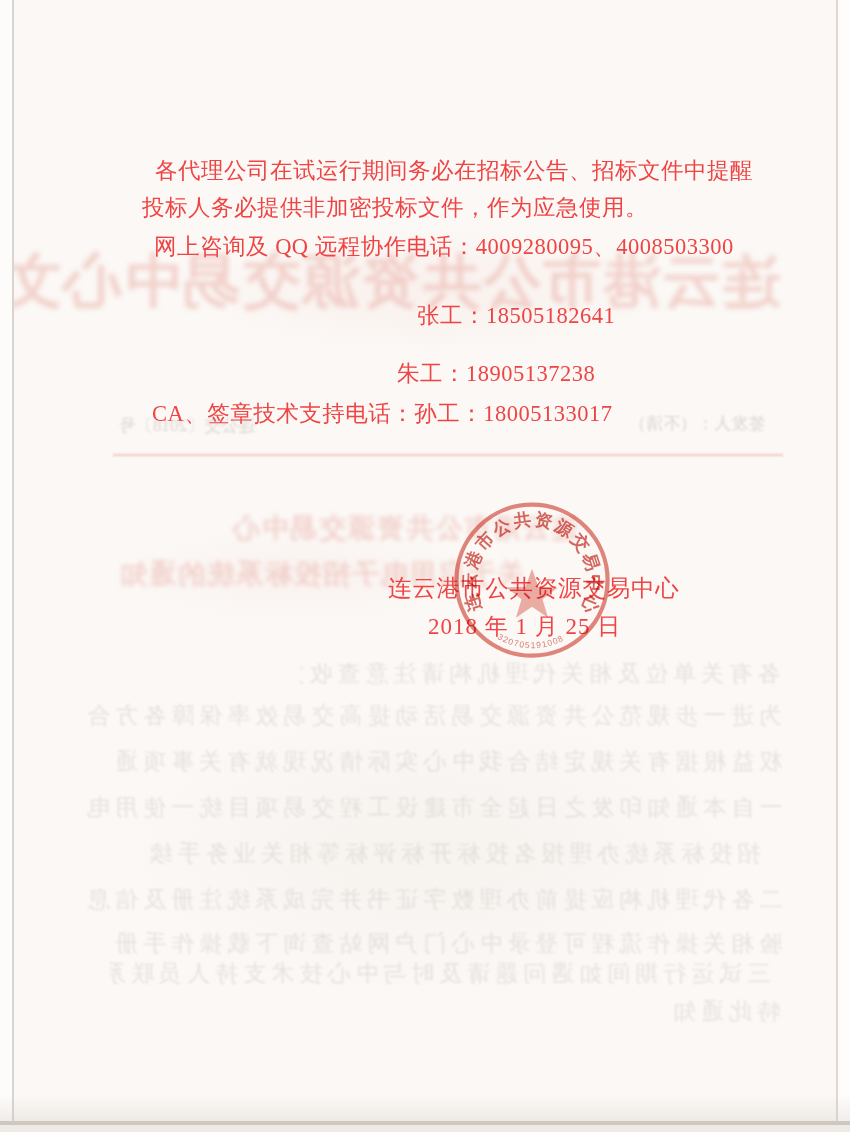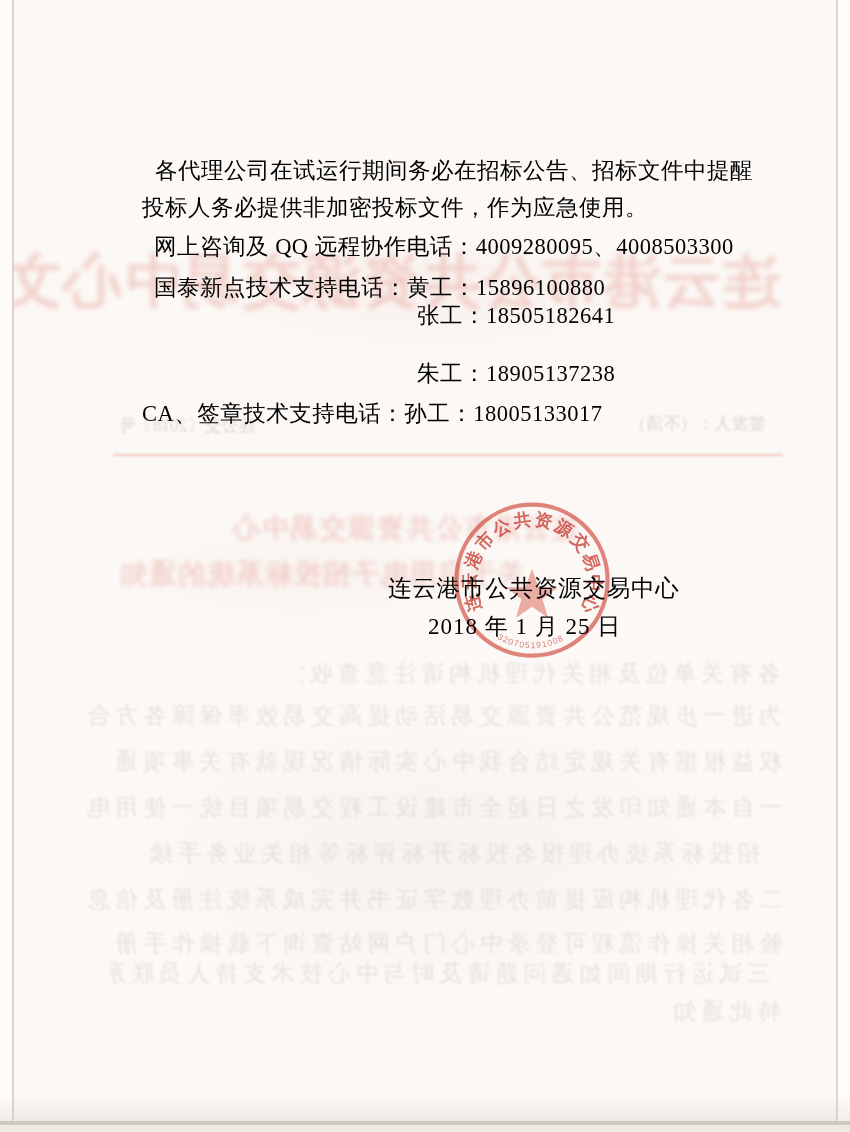--- a/index.html
+++ b/index.html
@@ -16,28 +16,28 @@
   
   .edge-left-strip{position:absolute;left:0;top:0;width:12px;height:100%;background:#fdfcfa;}
   .edge-left-line{position:absolute;left:12px;top:0;width:2px;height:100%;background:#d9d4cf;}
   .edge-right-line{position:absolute;left:836px;top:0;width:2px;height:100%;background:#ddd8d3;}
   .edge-right-strip{position:absolute;left:838px;top:0;width:12px;height:100%;background:#fefdfc;}
   .edge-bottom-line{position:absolute;left:0;top:1121px;width:100%;height:4px;background:#cfc8c1;}
   .edge-bottom-strip{position:absolute;left:0;top:1125px;width:100%;height:7px;background:#efeae5;}
   .edge-bottom-shadow{position:absolute;left:0;top:1095px;width:100%;height:26px;
     background:linear-gradient(to bottom, transparent, rgba(200,190,182,0.25));}
   
-  .ink{position:absolute;color:#000000;font-size:22.5px;line-height:1.25;letter-spacing:0.5px;white-space:nowrap;}
+  .ink{position:absolute;color:#ef4444;font-size:22.5px;line-height:1.25;letter-spacing:0.5px;white-space:nowrap;}
   .para1{left:155px;top:157px;}
   .para2{left:110px;top:194px;margin-left:32px;}
   .qq{left:154px;top:233px;font-family:Liberation Serif, serif;}
   .guotai{left:154px;top:274px;}
   .zhang{left:417px;top:302px;}
-  .zhu{left:417px;top:360px;}
-  .ca{left:142px;top:400px;}
+  .zhu{left:397px;top:360px;}
+  .ca{left:152px;top:400px;}
   .signer{left:388px;top:574px;font-size:23.5px;letter-spacing:0.8px;}
   .date{left:428px;top:613px;font-size:23px;letter-spacing:1px;}
   
   .seal{position:absolute;left:447px;top:490px;width:170px;height:184px;
     mix-blend-mode:multiply;opacity:0.92;filter:blur(0.3px);}
   
   .bleed{position:absolute;transform:scaleX(-1);white-space:nowrap;pointer-events:none;}
   .bleed-header{left:115px;top:243px;width:665px;font-size:58px;font-weight:bold;
     letter-spacing:2px;color:rgba(231,158,148,0.42);filter:blur(2.5px);}
   .bleed-docnum-left{left:95px;top:414px;width:160px;font-size:17px;
@@ -79,21 +79,20 @@
   <div class="bleed bleed-body bl3">一自本通知印发之日起全市建设工程交易项目统一使用电子</div>
   <div class="bleed bleed-body bl4">招投标系统办理报名投标开标评标等相关业务手续</div>
   <div class="bleed bleed-body bl5">二各代理机构应提前办理数字证书并完成系统注册及信息核</div>
   <div class="bleed bleed-body bl6">验相关操作流程可登录中心门户网站查询下载操作手册</div>
   <div class="bleed bleed-body bl7">三试运行期间如遇问题请及时与中心技术支持人员联系</div>
   <div class="bleed bleed-body bl8">特此通知</div>
 
   <div class="ink para1">各代理公司在试运行期间务必在招标公告、招标文件中提醒</div>
   <div class="ink para2">投标人务必提供非加密投标文件，作为应急使用。</div>
   <div class="ink qq">网上咨询及 QQ 远程协作电话：4009280095、4008503300</div>
-  <div class="ink guotai">国泰新点技术支持电话：黄工：15896100880</div>
   <div class="ink zhang">张工：18505182641</div>
   <div class="ink zhu">朱工：18905137238</div>
   <div class="ink ca">CA、签章技术支持电话：孙工：18005133017</div>
   <div class="ink signer">连云港市公共资源交易中心</div>
   <div class="ink date">2018 年 1 月 25 日</div>
 
   <svg class="seal" viewBox="0 0 180 180">
     <defs>
       <path id="sealTopArc" d="M 38 120 A 60 60 0 1 1 142 120" fill="none"></path>
       <path id="sealBottomArc" d="M 49.7 147.7 A 72 72 0 0 0 153.6 121.8" fill="none"></path>

